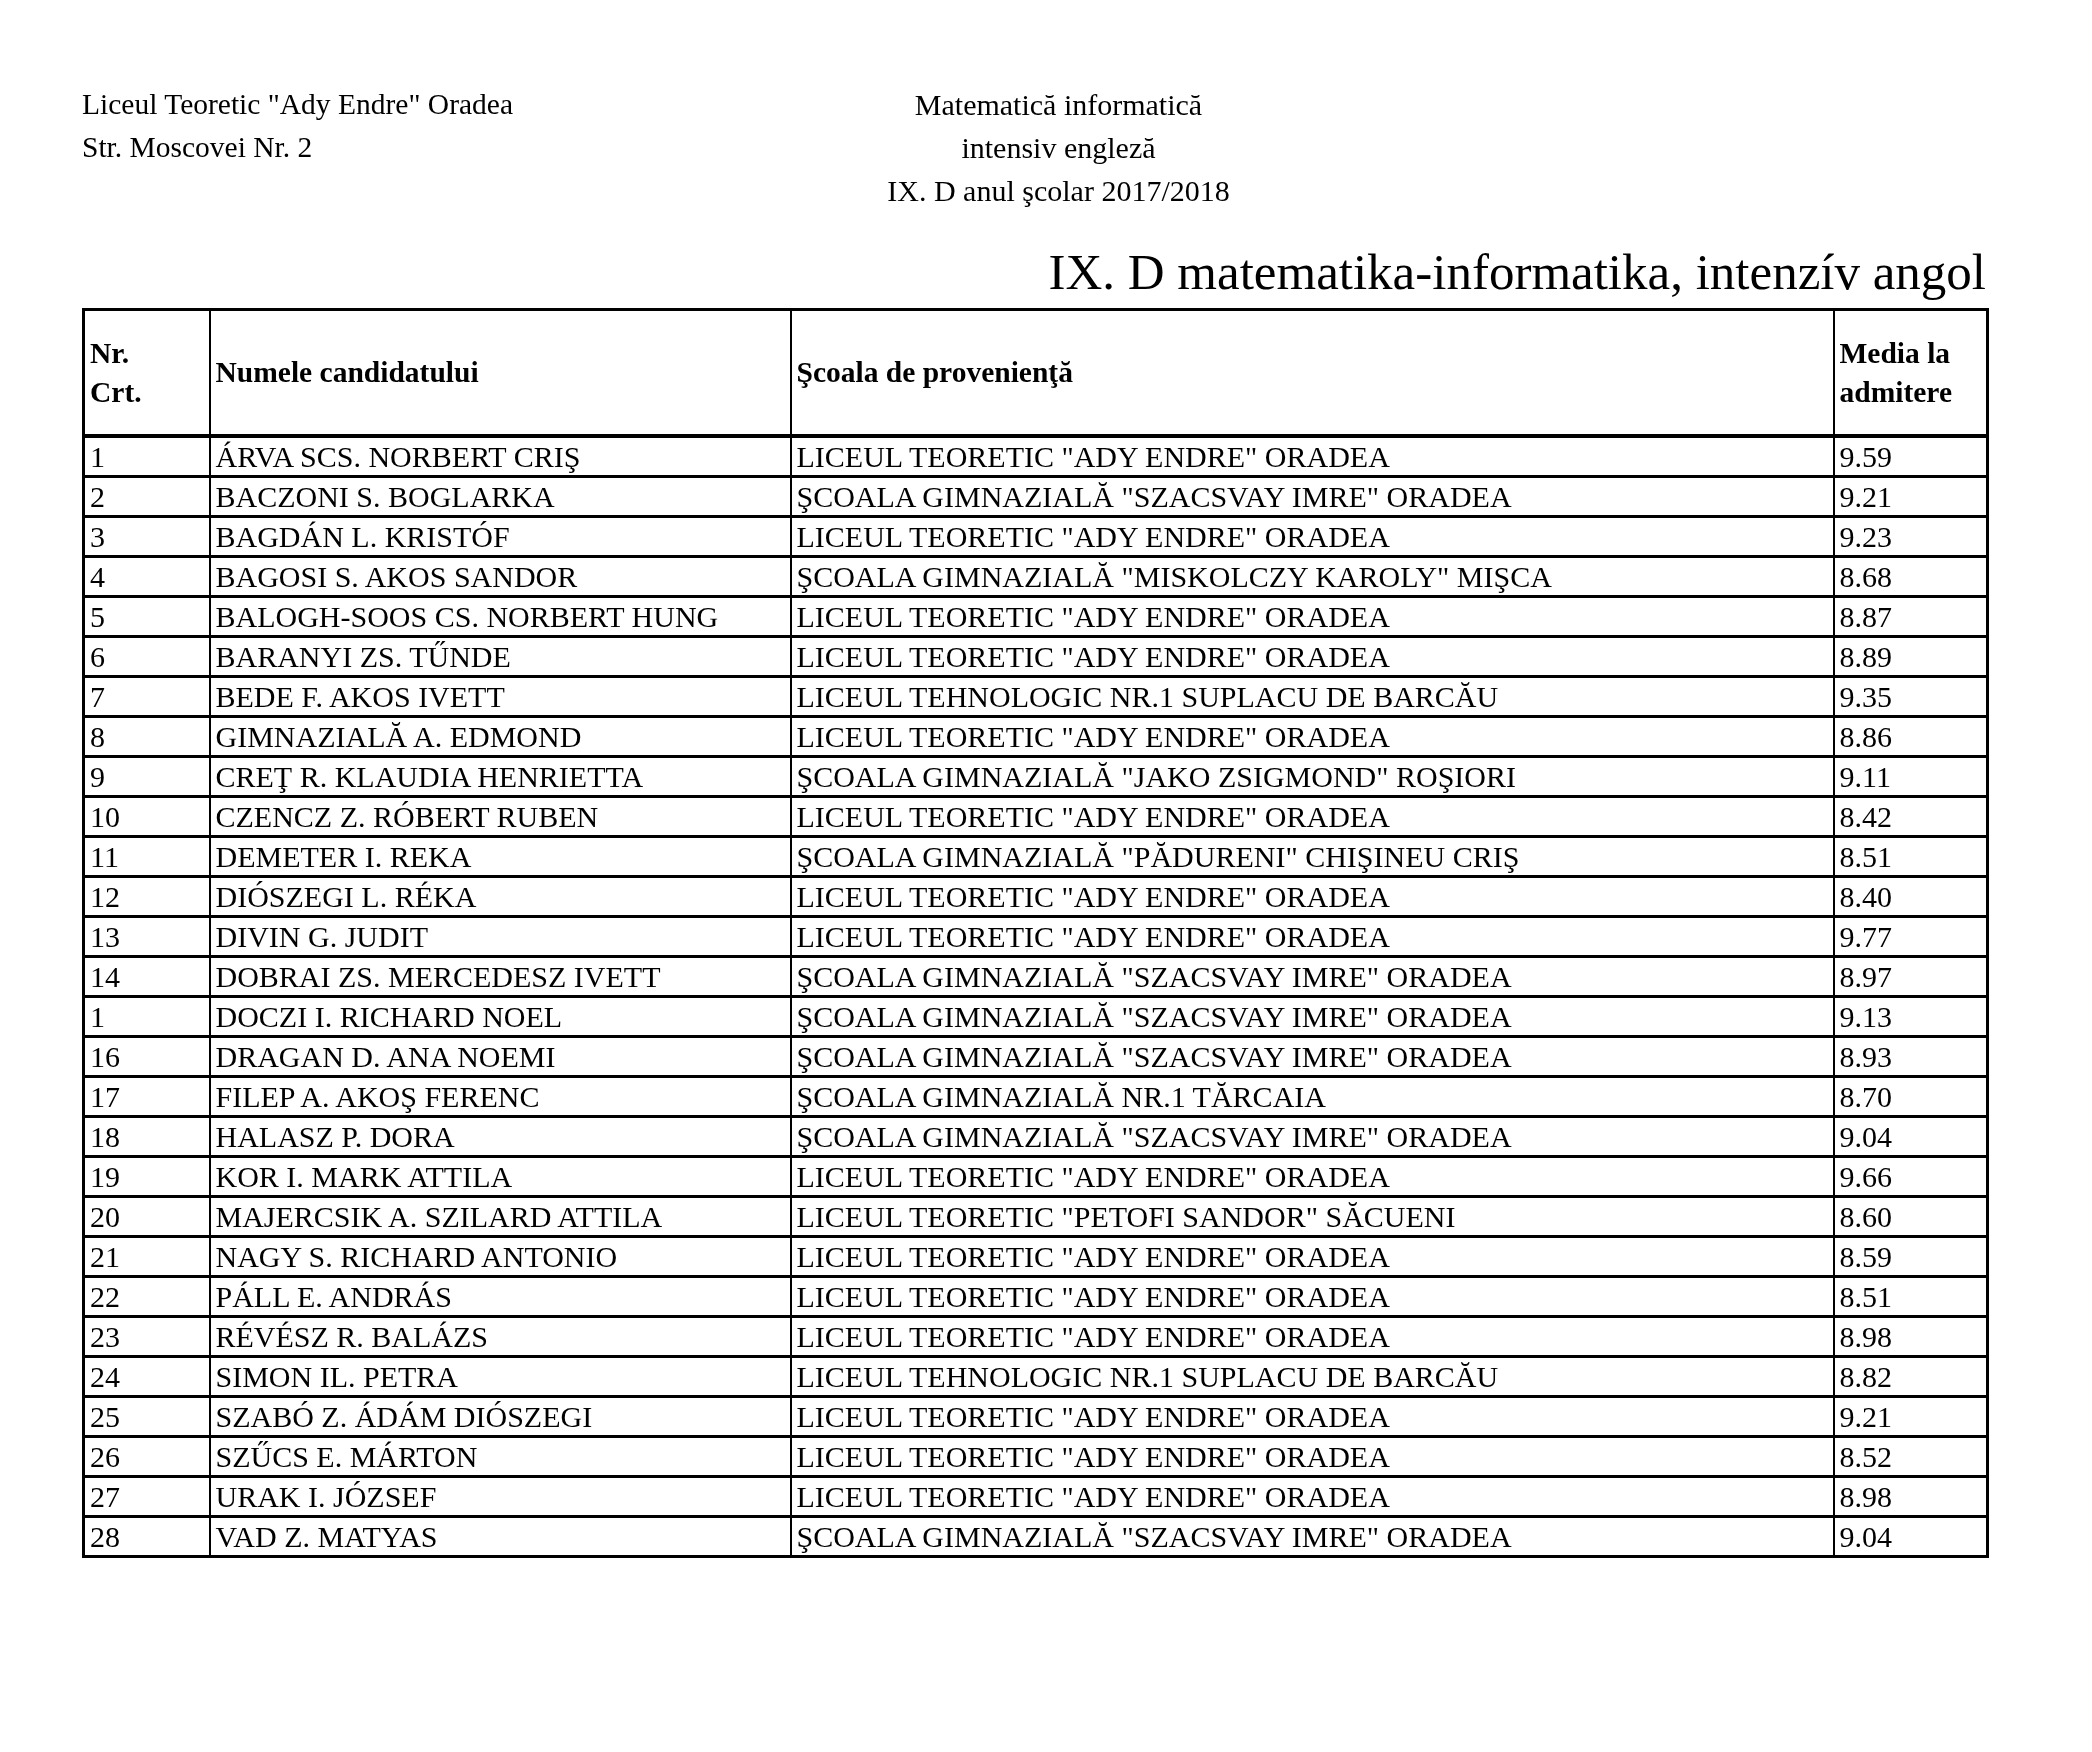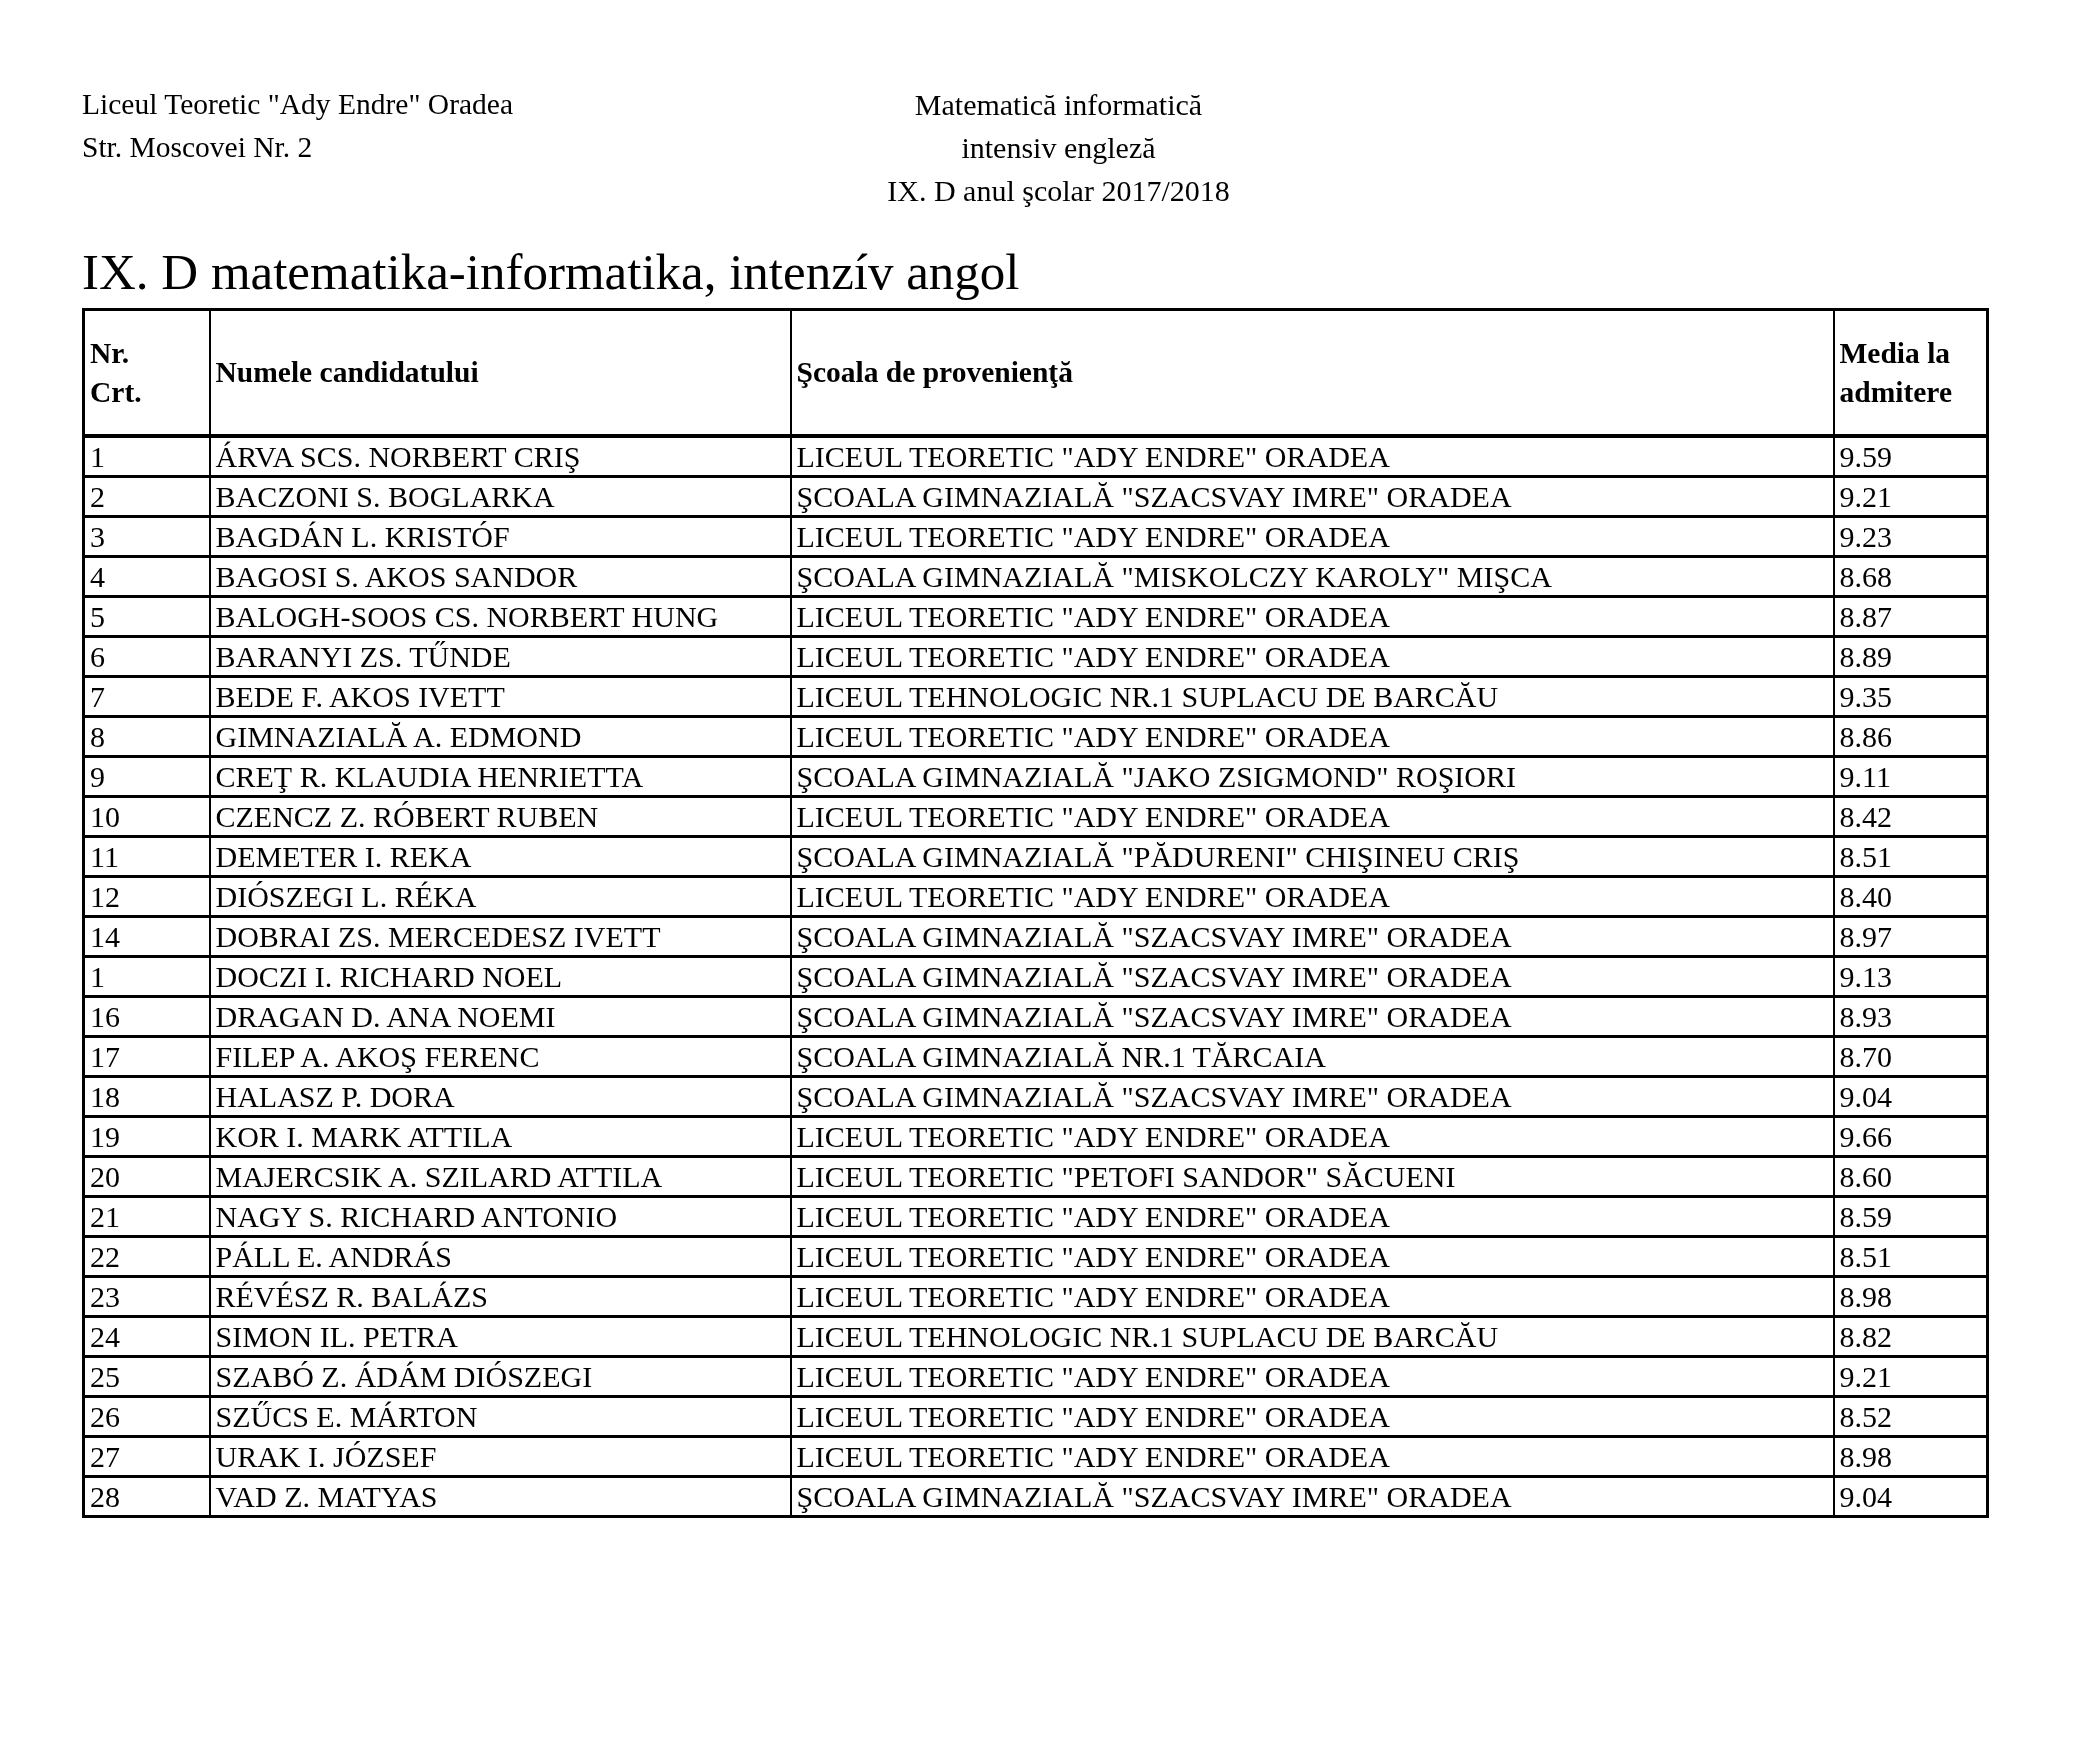--- a/index.html
+++ b/index.html
@@ -29,21 +29,21 @@
       top: 83px;
       text-align: center;
       font-size: 30px;
       line-height: 43px;
     }
     .title {
       position: absolute;
       left: 82px;
       width: 1904px;
       top: 243px;
-      text-align: left;
+      text-align: right;
       font-size: 51px;
       line-height: 59px;
     }
     table.roster {
       position: absolute;
       left: 82px;
       top: 308px;
       width: 1905px;
       border-collapse: collapse;
       table-layout: fixed;
@@ -183,20 +183,26 @@
         <td>ŞCOALA GIMNAZIALĂ "PĂDURENI" CHIŞINEU CRIŞ</td>
         <td>8.51</td>
       </tr>
       <tr>
         <td>12</td>
         <td>DIÓSZEGI L. RÉKA</td>
         <td>LICEUL TEORETIC "ADY ENDRE" ORADEA</td>
         <td>8.40</td>
       </tr>
       <tr>
+        <td>13</td>
+        <td>DIVIN G. JUDIT</td>
+        <td>LICEUL TEORETIC "ADY ENDRE" ORADEA</td>
+        <td>9.77</td>
+      </tr>
+      <tr>
         <td>14</td>
         <td>DOBRAI ZS. MERCEDESZ IVETT</td>
         <td>ŞCOALA GIMNAZIALĂ "SZACSVAY IMRE" ORADEA</td>
         <td>8.97</td>
       </tr>
       <tr>
         <td>1</td>
         <td>DOCZI I. RICHARD NOEL</td>
         <td>ŞCOALA GIMNAZIALĂ "SZACSVAY IMRE" ORADEA</td>
         <td>9.13</td>

